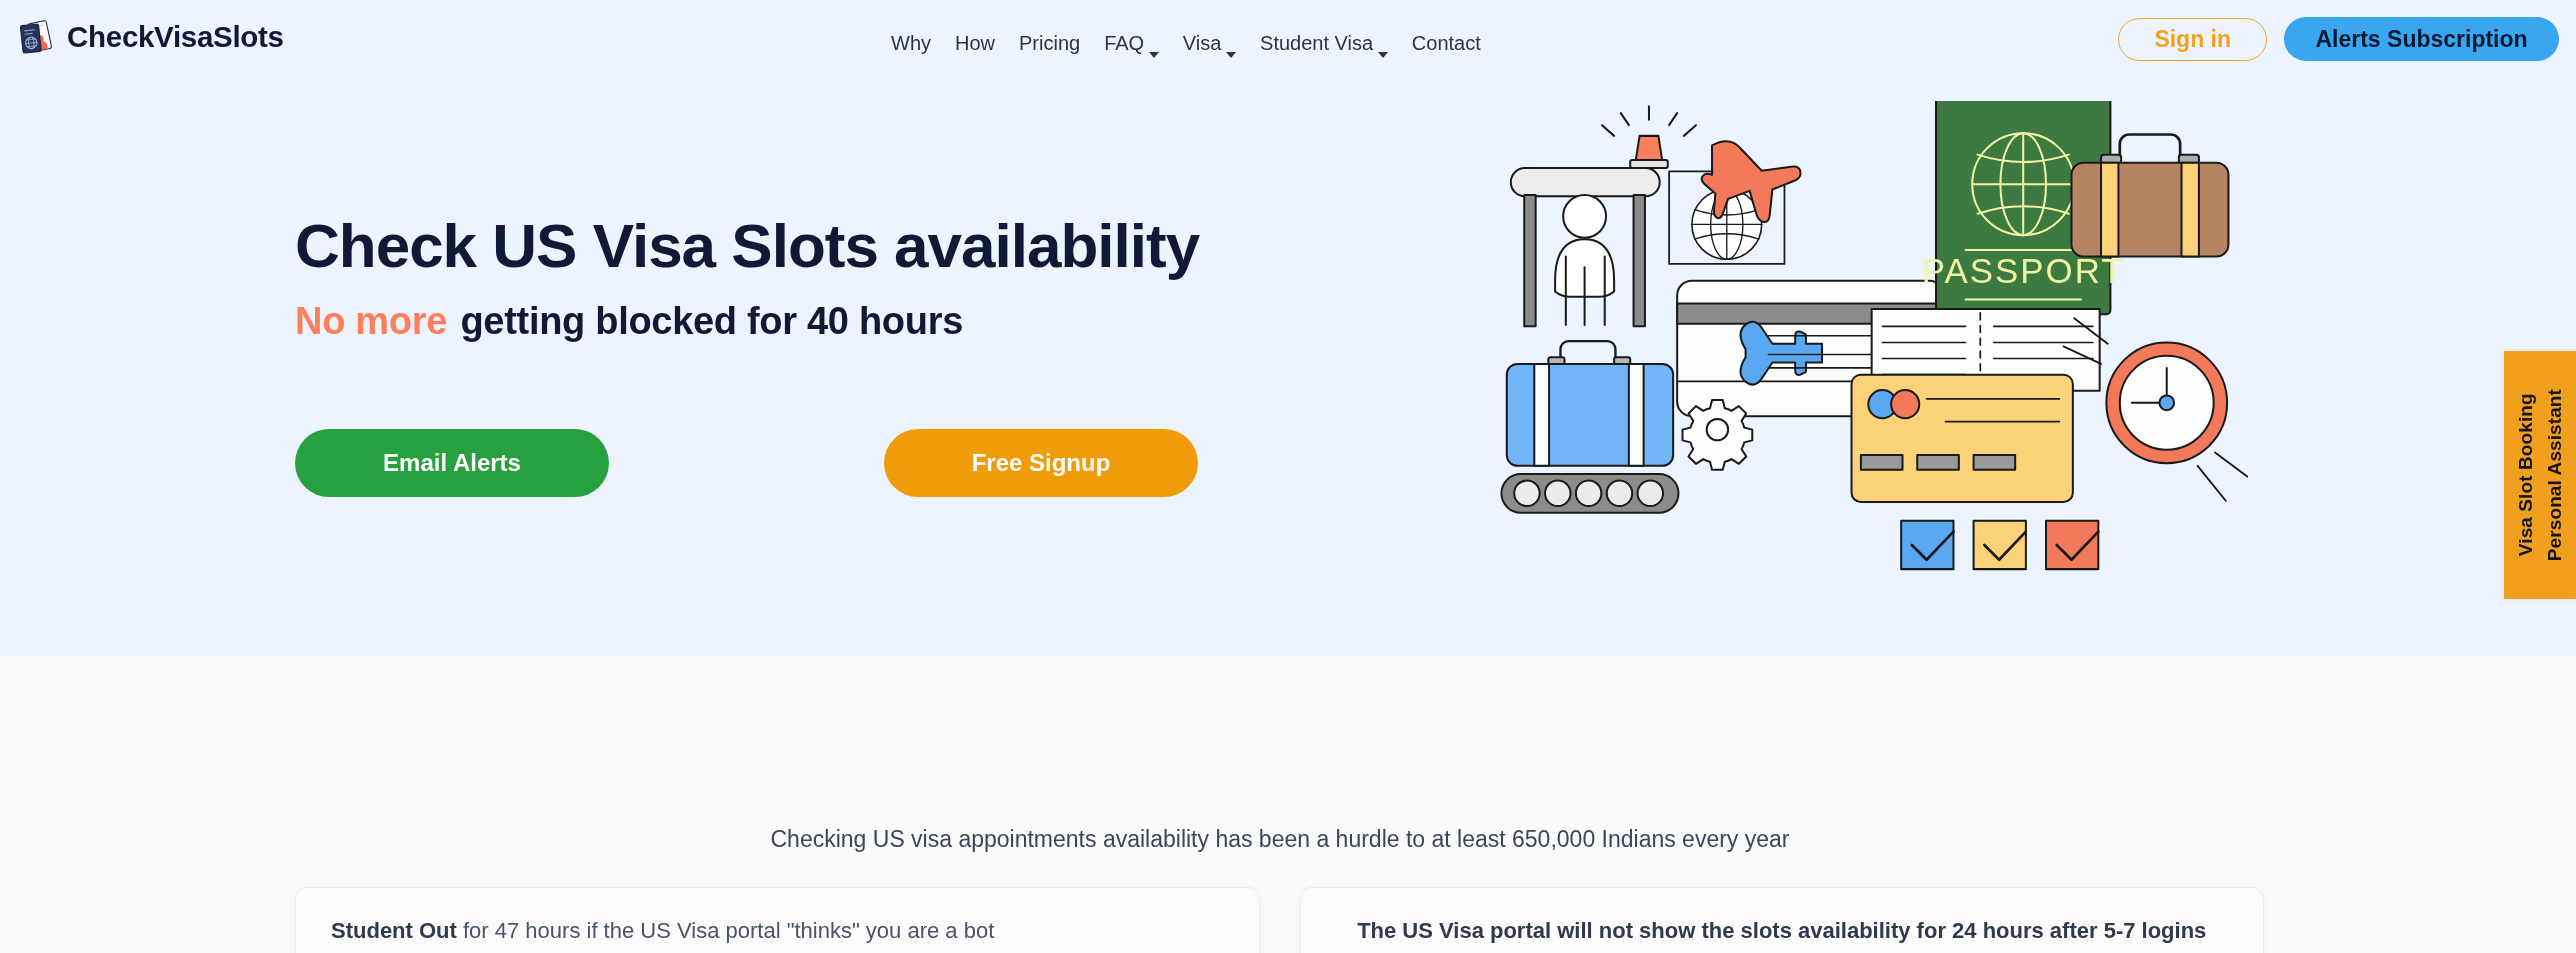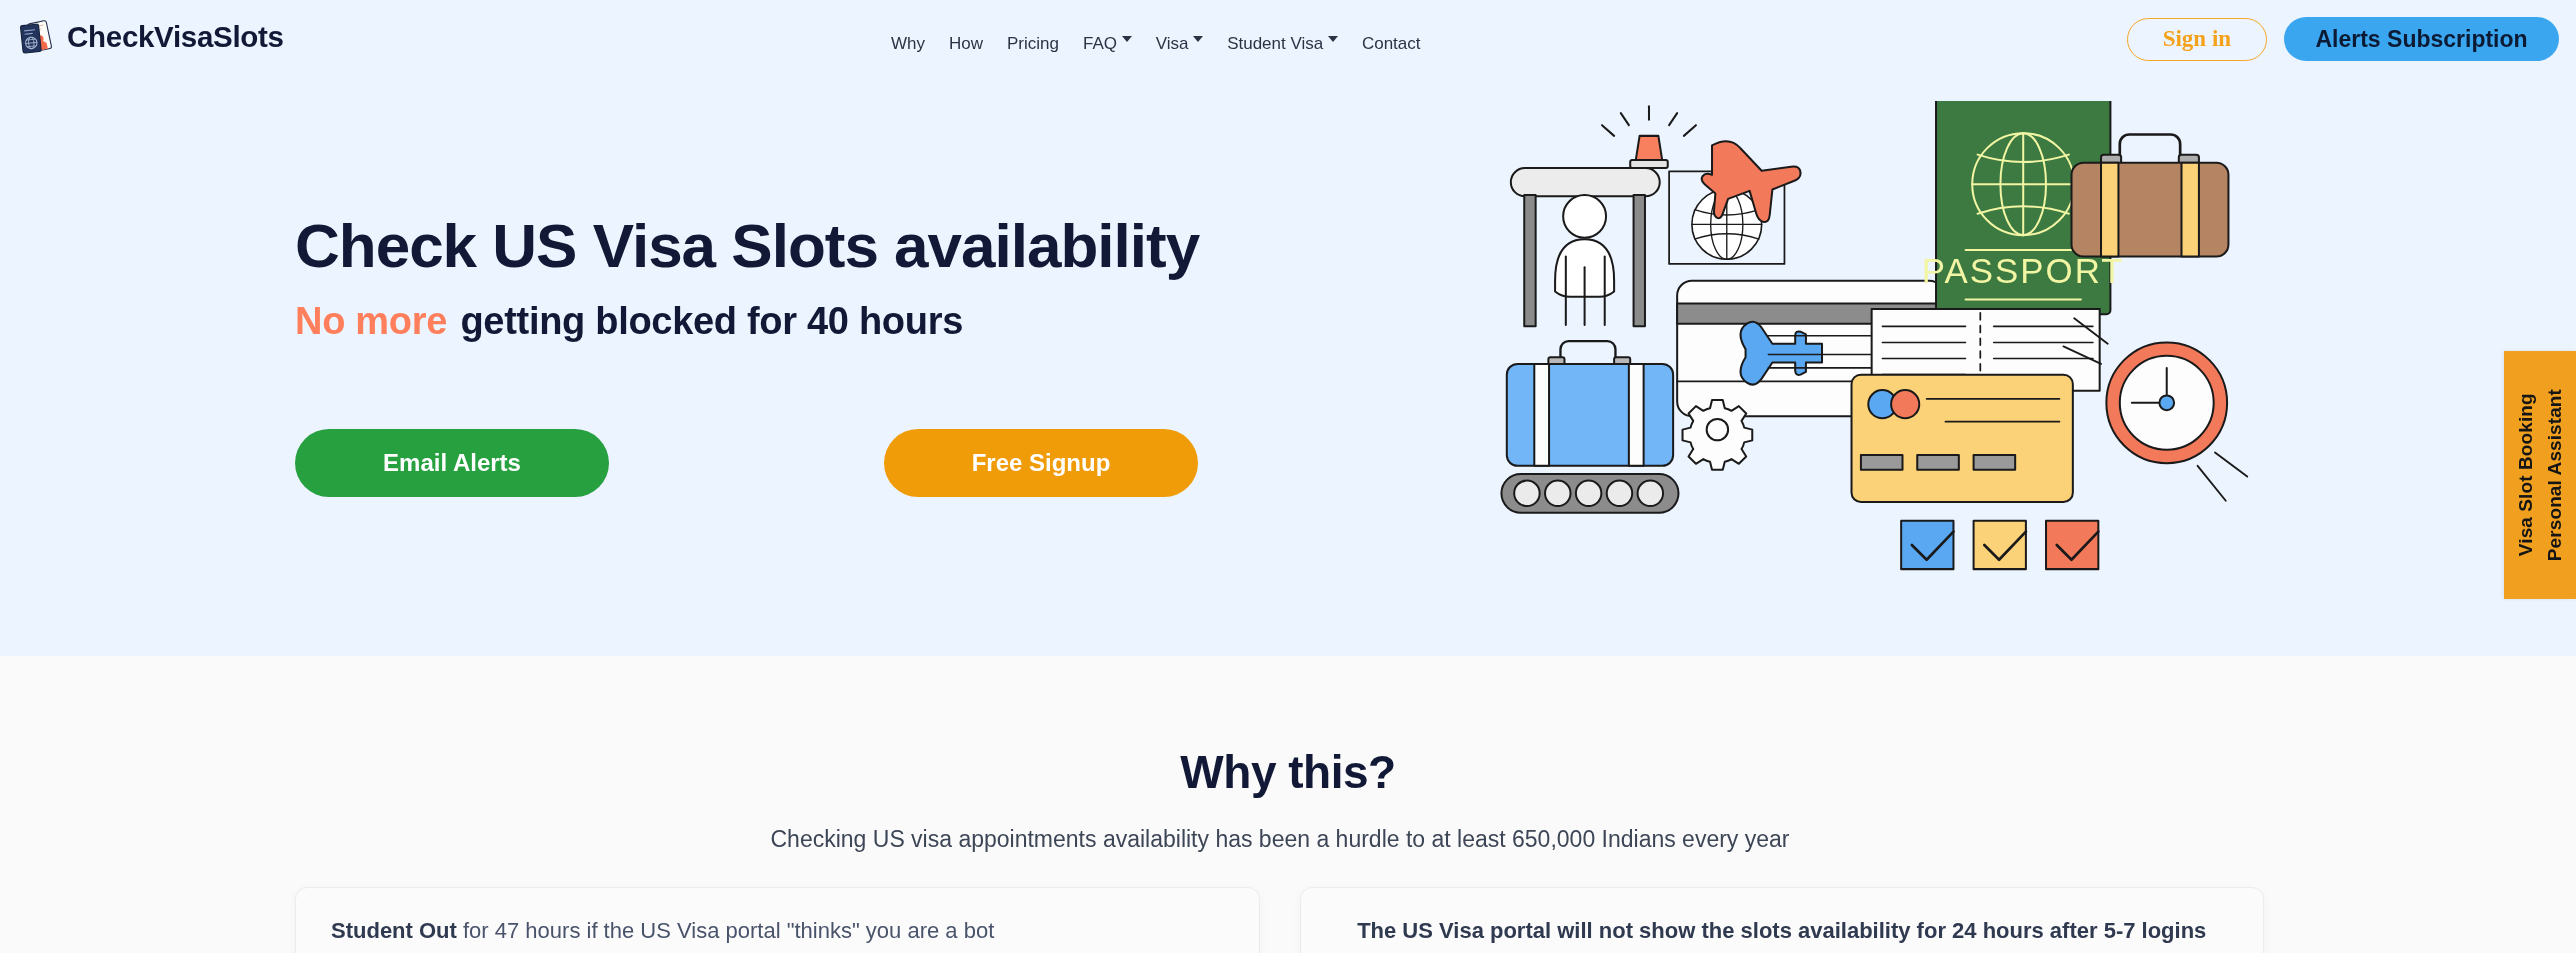--- a/index.html
+++ b/index.html
@@ -52,26 +52,26 @@
 
   .nav-links {
     position: absolute;
     left: 879px; top: 0;
     height: 87px;
     display: flex;
     align-items: center;
     gap: 0;
   }
   .nav-link {
-    font-size: 17px;
+    font-size: 20px;
     color: #2b3445;
     padding: 0 12px;
     white-space: nowrap;
     display: flex;
-    align-items: flex-start;
+    align-items: flex-end;
     gap: 4.7px;
     cursor: pointer;
     text-decoration: none;
   }
   .caret {
     display: inline-block;
     width: 0; height: 0;
     border-left: 5.4px solid transparent;
     border-right: 5.4px solid transparent;
     border-top: 6.7px solid #2b3445;
@@ -88,21 +88,21 @@
   }
   .btn-signin {
     height: 43px;
     padding: 0 35px;
     border-radius: 27px;
     border: 1.3px solid #f5a623;
     background: transparent;
     color: #f5a11a;
     font-size: 23px;
     font-weight: 600;
-    font-family: Liberation Serif, serif;
+    font-family: Liberation Sans, sans-serif;
     display: flex;
     align-items: center;
     justify-content: center;
     cursor: pointer;
     white-space: nowrap;
   }
   .btn-alerts {
     height: 44px;
     padding: 0 31px;
     border-radius: 27px;
@@ -470,21 +470,20 @@
     </g>
   </svg>
 </div>
 
 <div class="side-tab">
   <span class="side-tab-text">Visa Slot Booking
 Personal Assistant</span>
 </div>
 
 <section class="why-section">
-  <h2 class="why-title">Why this?</h2>
   <p class="why-sub">Checking US visa appointments availability has been a hurdle to at least 650,000 Indians every year</p>
 </section>
 
 <div class="why-cards">
   <div class="why-card">
     <div class="why-card-text"><b>Student Out</b><span> for 47 hours if the US Visa portal "thinks" you are a bot</span></div>
   </div>
   <div class="why-card center-text">
     <div class="why-card-text"><b>The US Visa portal will not show the slots availability for 24 hours after 5-7 logins</b></div>
   </div>

